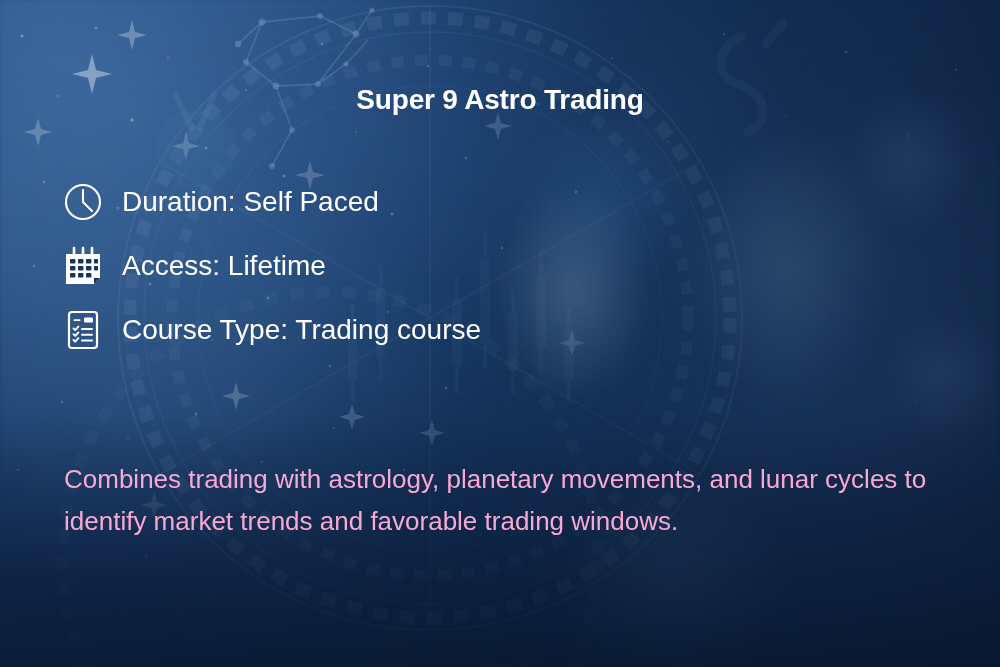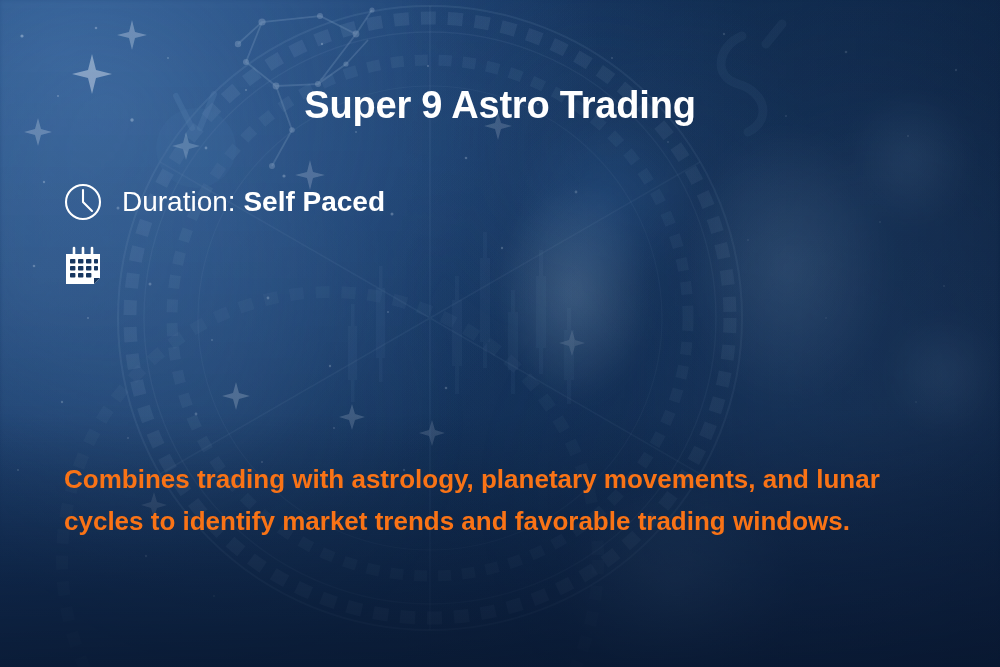--- a/index.html
+++ b/index.html
@@ -85,21 +85,21 @@
     width: 100%;
     height: 100%;
   }
 
   #page-title {
     position: absolute;
     top: 84px;
     left: 0;
     width: 1000px;
     text-align: center;
-    font-size: 38px;
+    font-size: 28px;
     font-weight: bold;
     color: #ffffff;
     letter-spacing: -0.2px;
   }
 
   #spec-list {
     position: absolute;
     top: 170px;
     left: 58px;
     width: 860px;
@@ -125,32 +125,32 @@
   .spec-text {
     font-size: 28px;
     color: #ffffff;
     white-space: nowrap;
     line-height: 1;
   }
   .spec-label {
     font-weight: normal;
   }
   .spec-value {
-    font-weight: bold;
+    font-weight: normal;
   }
 
   #description {
     position: absolute;
     top: 458px;
     left: 64px;
     width: 880px;
     font-size: 26px;
     line-height: 1.62;
-    color: #f97316;
-    font-weight: bold;
+    color: #f9a8d4;
+    font-weight: normal;
   }
 </style>
 </head>
 <body>
 
 <div id="card">
 
   <div class="layer" id="bg-base"></div>
   <div class="layer" id="bg-bokeh"></div>
 
@@ -334,22 +334,49 @@
               <rect x="8" y="21" width="5.4" height="4.6" rx="0.8"></rect>
               <rect x="16" y="21" width="5.4" height="4.6" rx="0.8"></rect>
               <rect x="24" y="21" width="5.4" height="4.6" rx="0.8"></rect>
               <rect x="32" y="21" width="4.0" height="4.6" rx="0.8"></rect>
               <rect x="8" y="28" width="5.4" height="4.6" rx="0.8"></rect>
               <rect x="16" y="28" width="5.4" height="4.6" rx="0.8"></rect>
               <rect x="24" y="28" width="5.4" height="4.6" rx="0.8"></rect>
             </g>
           </svg>
         </span>
+        <span class="spec-text">
+          <span class="spec-label">Access:</span>
+          <span class="spec-value">Lifetime</span>
+        </span>
       </div>
 
+      <div class="spec-row">
+        <span class="spec-icon">
+          <svg width="42" height="42" viewBox="0 0 42 42" fill="none">
+            <rect x="7" y="3" width="28" height="36" rx="3" stroke="#ffffff" stroke-width="2.2"></rect>
+            <rect x="22" y="8.5" width="9" height="5" rx="1.2" fill="#ffffff"></rect>
+            <rect x="11.5" y="10.2" width="7" height="1.9" rx="0.9" fill="#ffffff"></rect>
+            <g stroke="#ffffff" stroke-width="1.9" stroke-linecap="round" stroke-linejoin="round" fill="none">
+              <path d="M11.5 19.4 L13.2 21.1 L16.4 17.6"></path>
+              <path d="M11.5 25.2 L13.2 26.9 L16.4 23.4"></path>
+              <path d="M11.5 31.0 L13.2 32.7 L16.4 29.2"></path>
+            </g>
+            <g fill="#ffffff">
+              <rect x="19" y="19.0" width="12" height="1.9" rx="0.9"></rect>
+              <rect x="19" y="24.8" width="12" height="1.9" rx="0.9"></rect>
+              <rect x="19" y="30.6" width="12" height="1.9" rx="0.9"></rect>
+            </g>
+          </svg>
+        </span>
+        <span class="spec-text">
+          <span class="spec-label">Course Type:</span>
+          <span class="spec-value">Trading course</span>
+        </span>
+      </div>
 
 
     </div>
 
     <div id="description">Combines trading with astrology, planetary movements, and lunar cycles to identify market trends and favorable trading windows.</div>
 
   </div>
 </div>
 
 </body></html>

